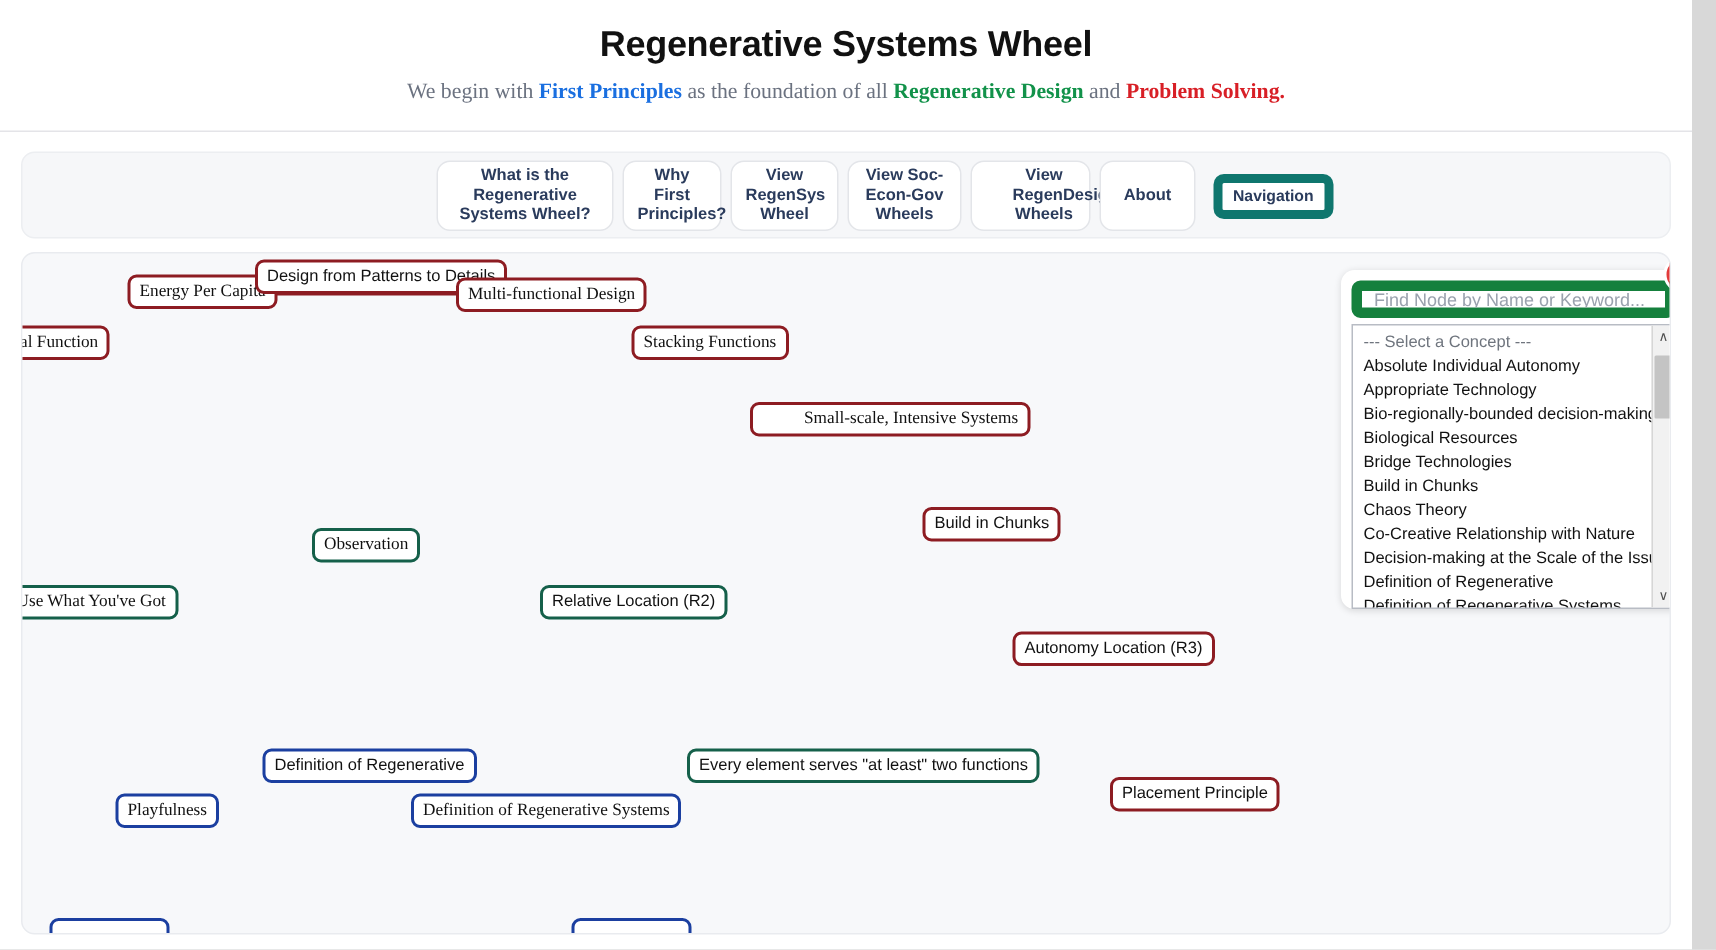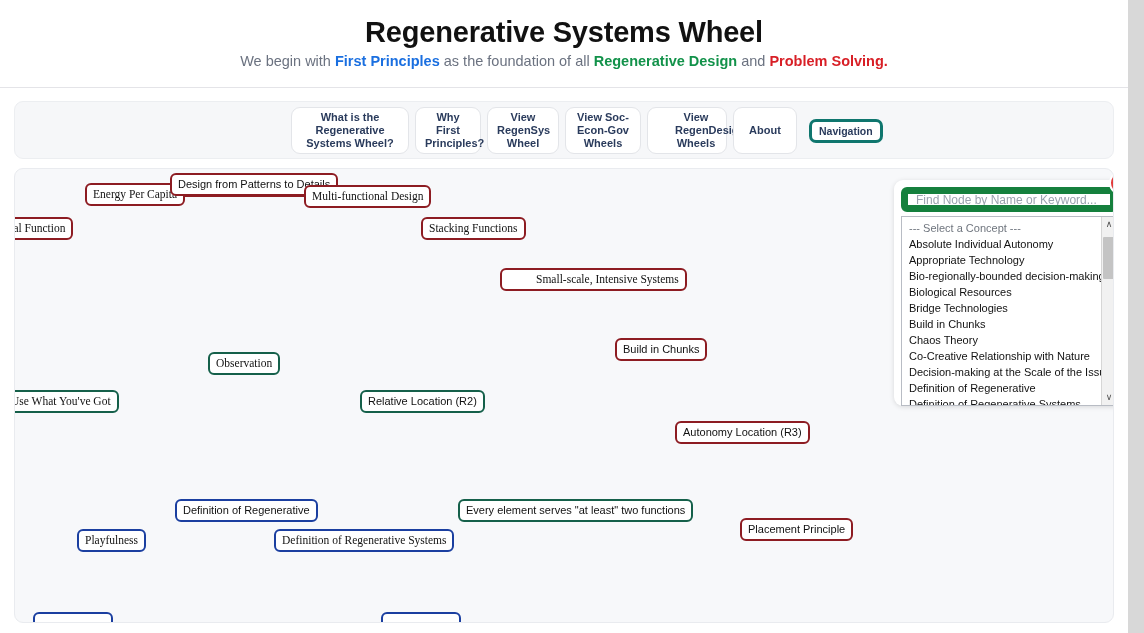--- a/index.html
+++ b/index.html
@@ -30,32 +30,33 @@
     height: 88px;
     background: #ffffff;
     border-bottom: 1px solid #e4e4e8;
     box-sizing: border-box;
   }
   #page-title {
     position: absolute;
     left: 0; top: 16px;
     width: 1128px;
     text-align: center;
-    font-size: 29px;
+    font-size: 24px;
     font-weight: bold;
     color: #111111;
     letter-spacing: -0.2px;
   }
   #subtitle {
     position: absolute;
     left: 0; top: 53px;
     width: 1128px;
     text-align: center;
     font-size: 14.5px;
     color: #6b7280;
+    font-family: Liberation Serif, serif;
   }
   #subtitle .em-blue   { color: #1a6fe0; font-weight: bold; }
   #subtitle .em-green  { color: #12924a; font-weight: bold; }
   #subtitle .em-red    { color: #d81f26; font-weight: bold; }
 
   
   #navbar {
     position: absolute;
     left: 14px; top: 101px;
     width: 1100px;
@@ -89,21 +90,21 @@
     box-sizing: border-box;
     cursor: pointer;
   }
   .navbtn.b1 { width: 118px; height: 47px; }
   .navbtn.b2 { width: 66px;  height: 47px; }
   .navbtn.b3 { width: 72px;  height: 47px; }
   .navbtn.b4 { width: 76px;  height: 47px; }
   .navbtn.b5 { width: 80px;  height: 47px; padding-left: 27px; }
   .navbtn.b6 { width: 64px;  height: 47px; }
   .navpill {
-    border: 3px solid #0f766e;
+    border: 6px solid #0f766e;
     border-radius: 7px;
     color: #2a3b5c;
     font-size: 10.5px;
     font-weight: bold;
     padding: 3px 7px;
     margin-left: 6px;
     background: #ffffff;
     cursor: pointer;
     white-space: nowrap;
   }

